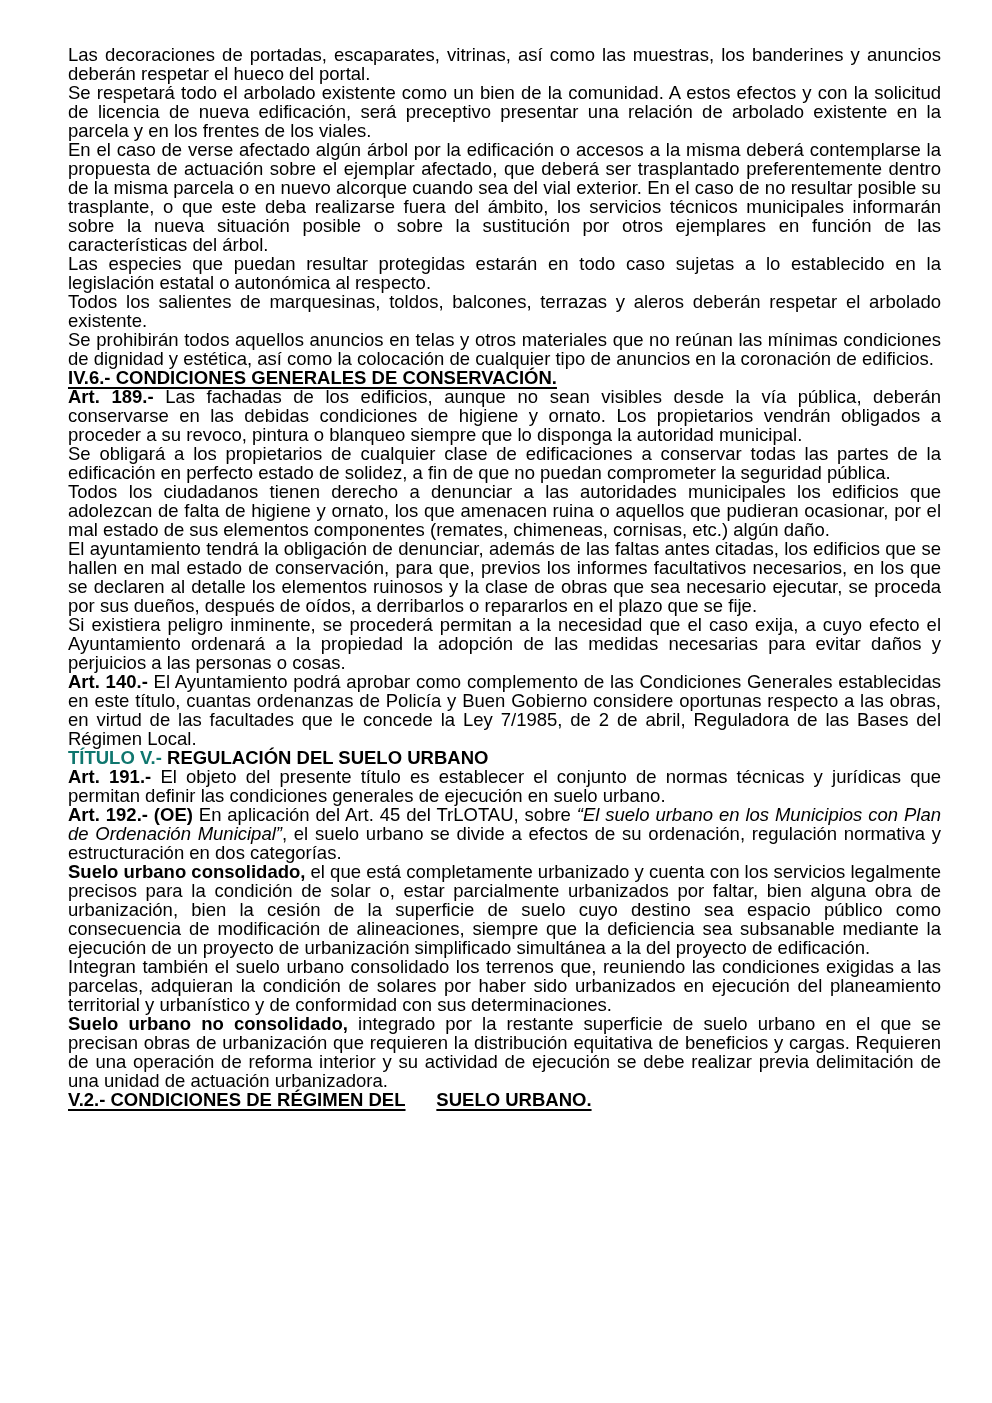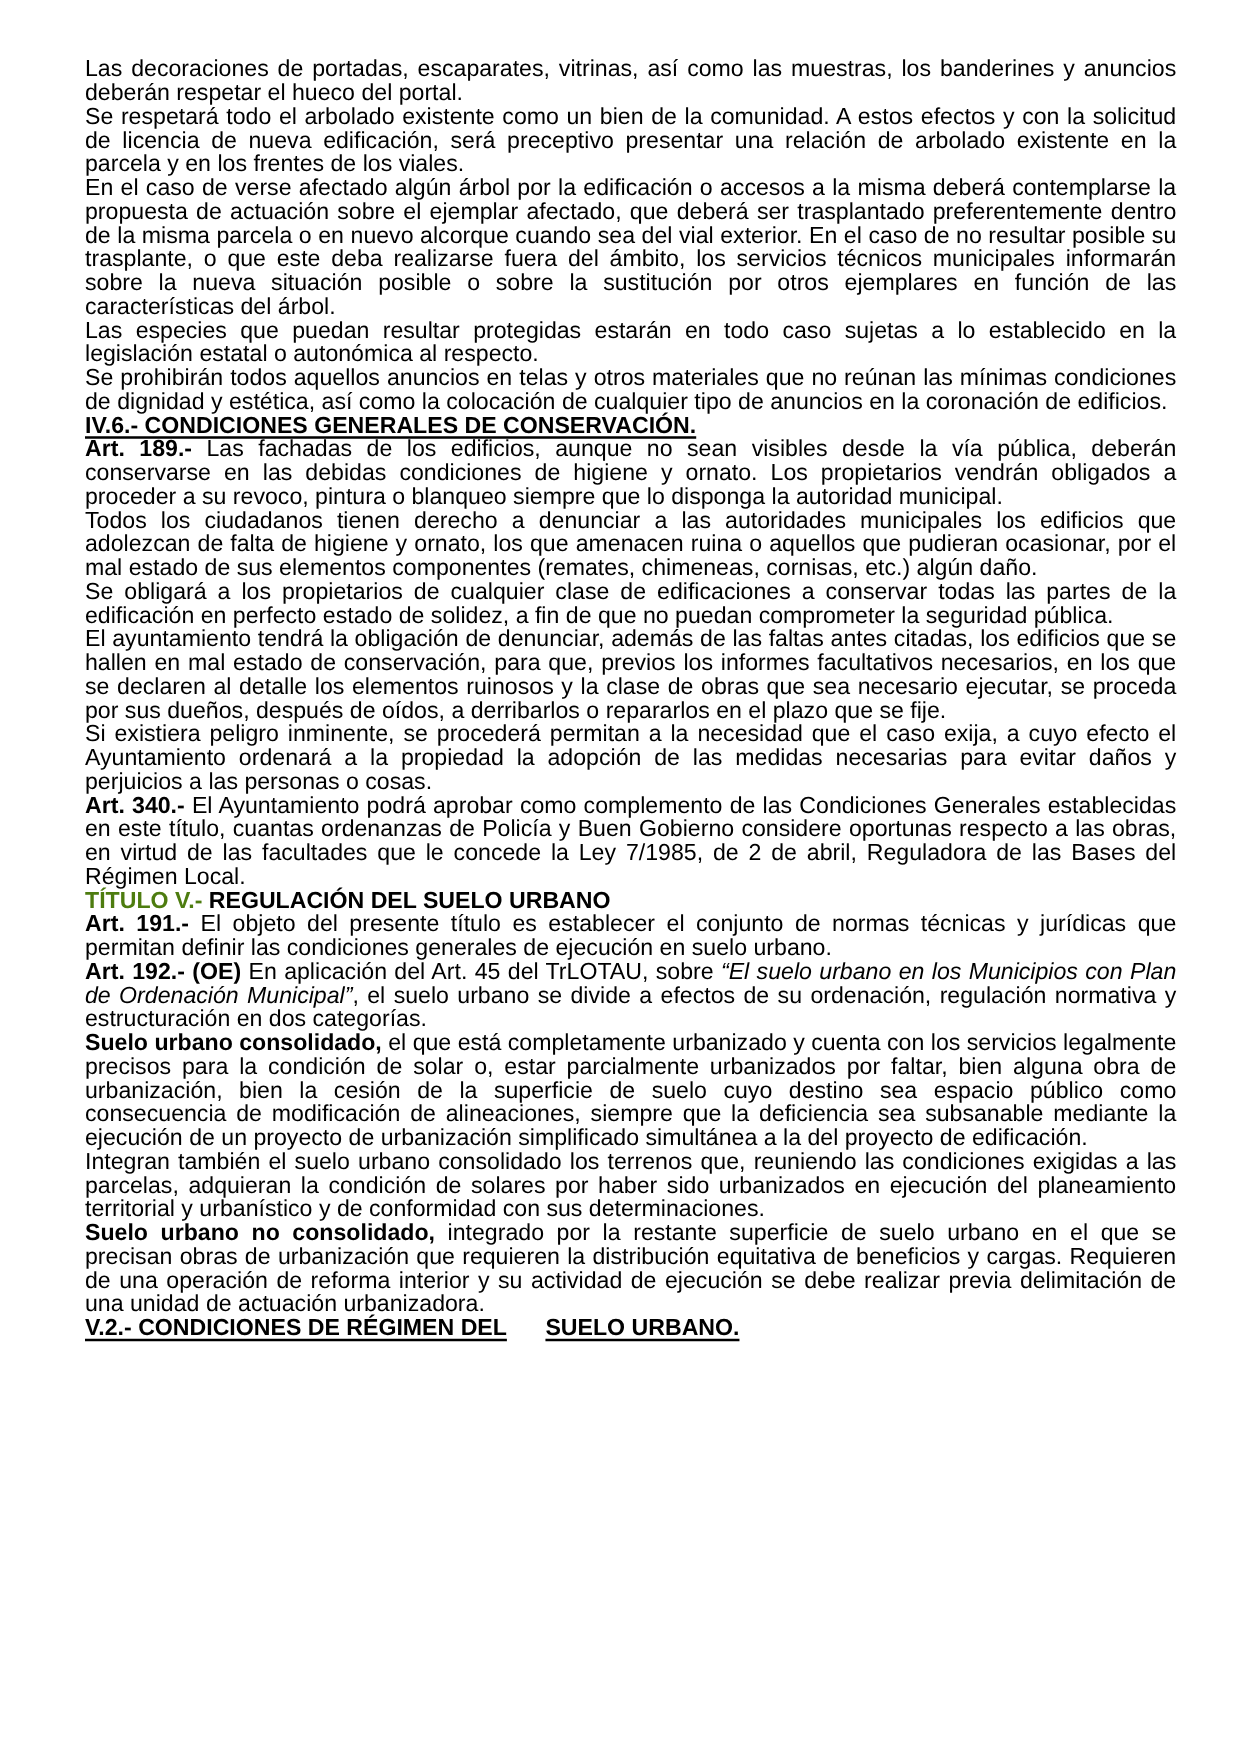--- a/index.html
+++ b/index.html
@@ -36,29 +36,30 @@
 </style>
 </head>
 <body>
 
 <div class="page">
   <div>
       <p class="block"><span>Las decoraciones de portadas, escaparates, vitrinas, así como las muestras, los banderines y anuncios deberán respetar el hueco del portal.</span></p>
       <p class="block"><span>Se respetará todo el arbolado existente como un bien de la comunidad. A estos efectos y con la solicitud de licencia de nueva edificación, será preceptivo presentar una relación de arbolado existente en la parcela y en los frentes de los viales.</span></p>
       <p class="block"><span>En el caso de verse afectado algún árbol por la edificación o accesos a la misma deberá contemplarse la propuesta de actuación sobre el ejemplar afectado, que deberá ser trasplantado preferentemente dentro de la misma parcela o en nuevo alcorque cuando sea del vial exterior. En el caso de no resultar posible su trasplante, o que este deba realizarse fuera del ámbito, los servicios técnicos municipales informarán sobre la nueva situación posible o sobre la sustitución por otros ejemplares en función de las características del árbol.</span></p>
       <p class="block"><span>Las especies que puedan resultar protegidas estarán en todo caso sujetas a lo establecido en la legislación estatal o autonómica al respecto.</span></p>
+      <p class="block"><span>Todos los salientes de marquesinas, toldos, balcones, terrazas y aleros deberán respetar el arbolado existente.</span></p>
       <p class="block"><span>Se prohibirán todos aquellos anuncios en telas y otros materiales que no reúnan las mínimas condiciones de dignidad y estética, así como la colocación de cualquier tipo de anuncios en la coronación de edificios.</span></p>
       <p class="block"><span class="b u">IV.6.- CONDICIONES GENERALES DE CONSERVACIÓN.</span></p>
       <p class="block"><span class="b">Art. 189.-</span><span> Las fachadas de los edificios, aunque no sean visibles desde la vía pública, deberán conservarse en las debidas condiciones de higiene y ornato. Los propietarios vendrán obligados a proceder a su revoco, pintura o blanqueo siempre que lo disponga la autoridad municipal.</span></p>
+      <p class="block"><span>Se obligará a los propietarios de cualquier clase de edificaciones a conservar todas las partes de la edificación en perfecto estado de solidez, a fin de que no puedan comprometer la seguridad pública.</span></p>
       <p class="block"><span>Todos los ciudadanos tienen derecho a denunciar a las autoridades municipales los edificios que adolezcan de falta de higiene y ornato, los que amenacen ruina o aquellos que pudieran ocasionar, por el mal estado de sus elementos componentes (remates, chimeneas, cornisas, etc.) algún daño.</span></p>
-      <p class="block"><span>Se obligará a los propietarios de cualquier clase de edificaciones a conservar todas las partes de la edificación en perfecto estado de solidez, a fin de que no puedan comprometer la seguridad pública.</span></p>
       <p class="block"><span>El ayuntamiento tendrá la obligación de denunciar, además de las faltas antes citadas, los edificios que se hallen en mal estado de conservación, para que, previos los informes facultativos necesarios, en los que se declaren al detalle los elementos ruinosos y la clase de obras que sea necesario ejecutar, se proceda por sus dueños, después de oídos, a derribarlos o repararlos en el plazo que se fije.</span></p>
       <p class="block"><span>Si existiera peligro inminente, se procederá permitan a la necesidad que el caso exija, a cuyo efecto el Ayuntamiento ordenará a la propiedad la adopción de las medidas necesarias para evitar daños y perjuicios a las personas o cosas.</span></p>
-      <p class="block"><span class="b">Art. 340.-</span><span> El Ayuntamiento podrá aprobar como complemento de las Condiciones Generales establecidas en este título, cuantas ordenanzas de Policía y Buen Gobierno considere oportunas respecto a las obras, en virtud de las facultades que le concede la Ley 7/1985, de 2 de abril, Reguladora de las Bases del Régimen Local.</span></p>
-      <p class="block"><span class="b" style="color: #4d7c0f;">TÍTULO V.-</span><span class="b"> REGULACIÓN DEL SUELO URBANO</span></p>
+      <p class="block"><span class="b">Art. 140.-</span><span> El Ayuntamiento podrá aprobar como complemento de las Condiciones Generales establecidas en este título, cuantas ordenanzas de Policía y Buen Gobierno considere oportunas respecto a las obras, en virtud de las facultades que le concede la Ley 7/1985, de 2 de abril, Reguladora de las Bases del Régimen Local.</span></p>
+      <p class="block"><span class="b" style="color: #0f766e;">TÍTULO V.-</span><span class="b"> REGULACIÓN DEL SUELO URBANO</span></p>
       <p class="block"><span class="b">Art. 191.-</span><span> El objeto del presente título es establecer el conjunto de normas técnicas y jurídicas que permitan definir las condiciones generales de ejecución en suelo urbano.</span></p>
       <p class="block"><span class="b">Art. 192.- (OE)</span><span> En aplicación del Art. 45 del TrLOTAU, sobre </span><span class="i">“El suelo urbano en los Municipios con Plan de Ordenación Municipal”</span><span>, el suelo urbano se divide a efectos de su ordenación, regulación normativa y estructuración en dos categorías.</span></p>
       <p class="block"><span class="b">Suelo urbano consolidado,</span><span> el que está completamente urbanizado y cuenta con los servicios legalmente precisos para la condición de solar o, estar parcialmente urbanizados por faltar, bien alguna obra de urbanización, bien la cesión de la superficie de suelo cuyo destino sea espacio público como consecuencia de modificación de alineaciones, siempre que la deficiencia sea subsanable mediante la ejecución de un proyecto de urbanización simplificado simultánea a la del proyecto de edificación.</span></p>
       <p class="block"><span>Integran también el suelo urbano consolidado los terrenos que, reuniendo las condiciones exigidas a las parcelas, adquieran la condición de solares por haber sido urbanizados en ejecución del planeamiento territorial y urbanístico y de conformidad con sus determinaciones.</span></p>
       <p class="block"><span class="b">Suelo urbano no consolidado,</span><span> integrado por la restante superficie de suelo urbano en el que se precisan obras de urbanización que requieren la distribución equitativa de beneficios y cargas. Requieren de una operación de reforma interior y su actividad de ejecución se debe realizar previa delimitación de una unidad de actuación urbanizadora.</span></p>
       <p class="block"><span class="b u">V.2.- CONDICIONES DE RÉGIMEN DEL</span><span class="b">&nbsp;&nbsp;&nbsp;&nbsp;&nbsp;&nbsp;</span><span class="b u">SUELO URBANO.</span></p>
     </div>
 </div>
 
 </body></html>

